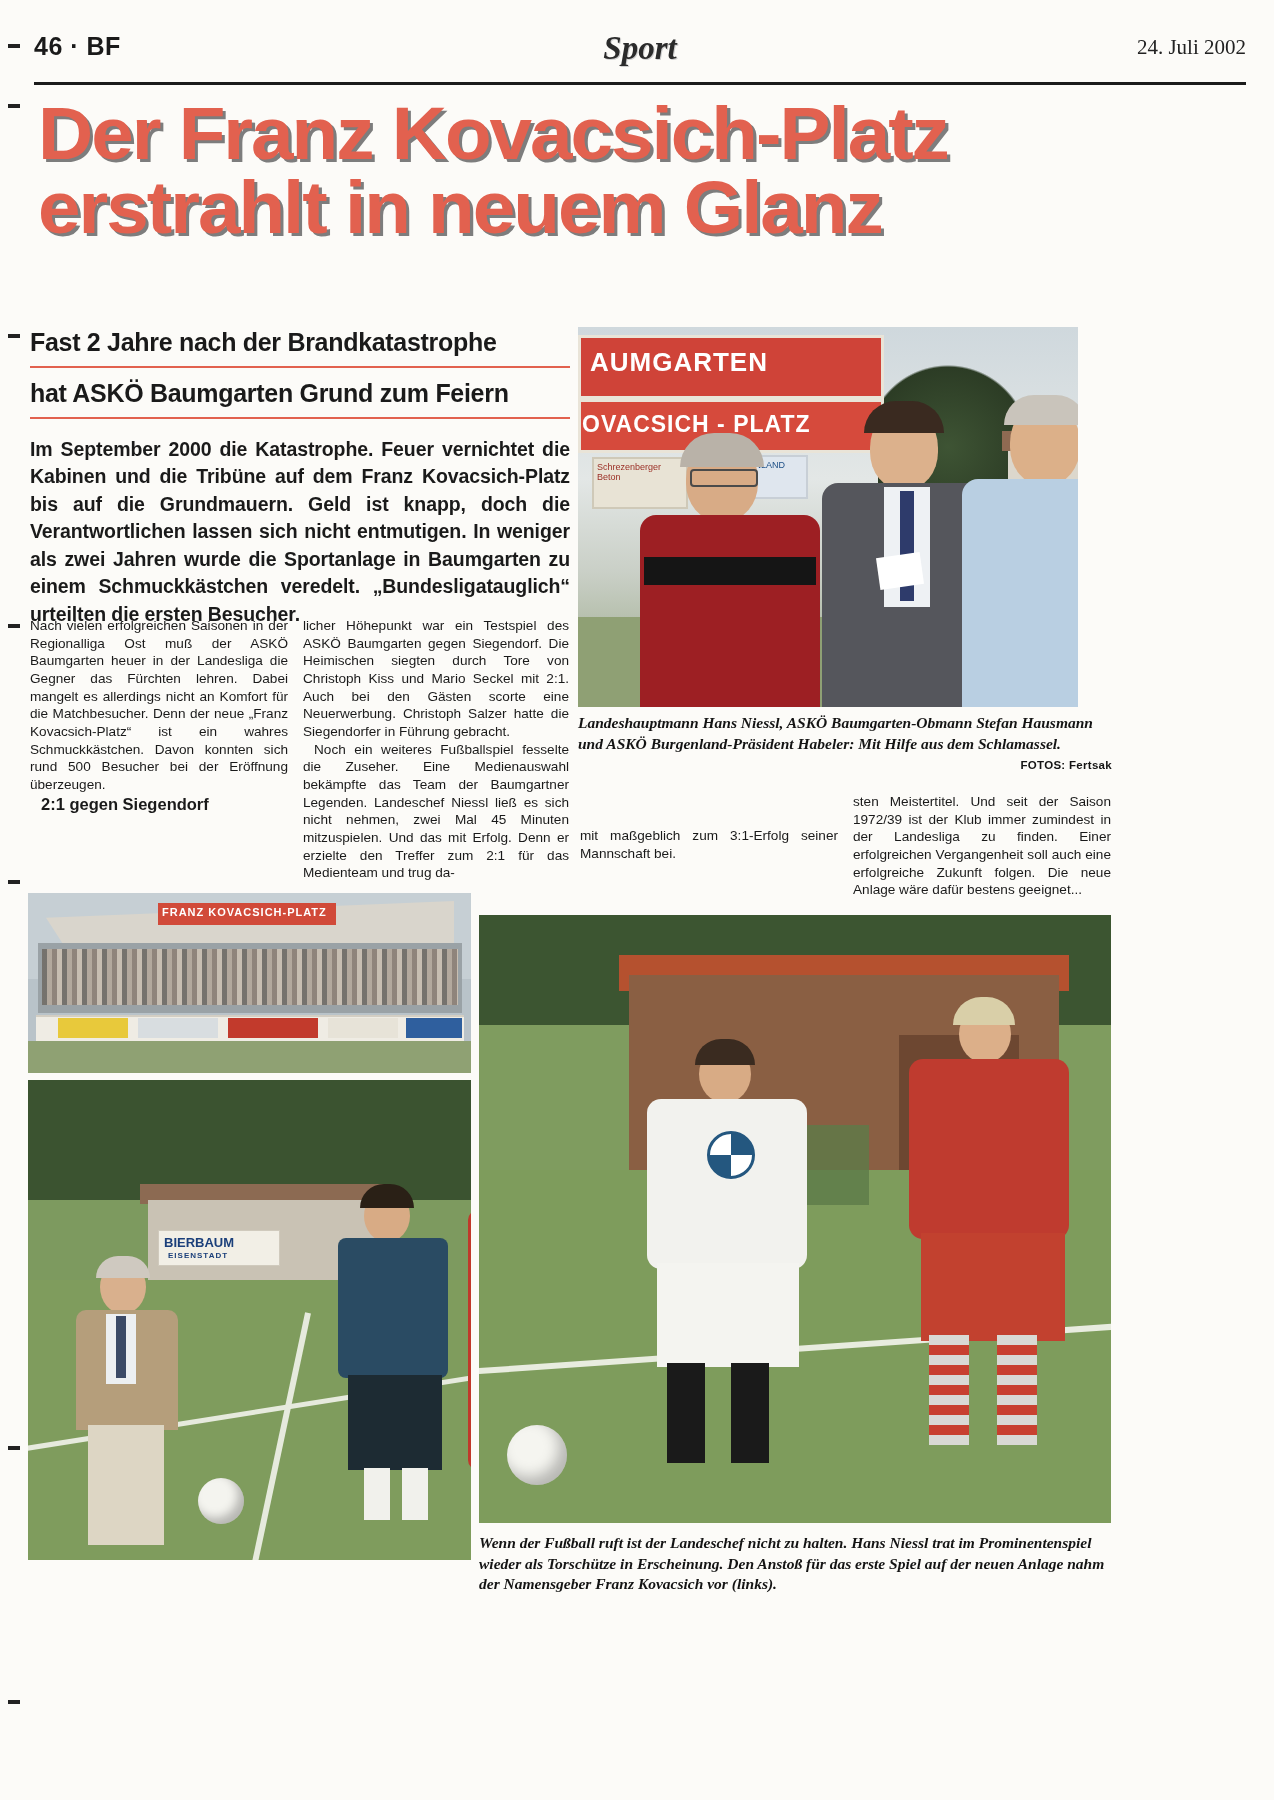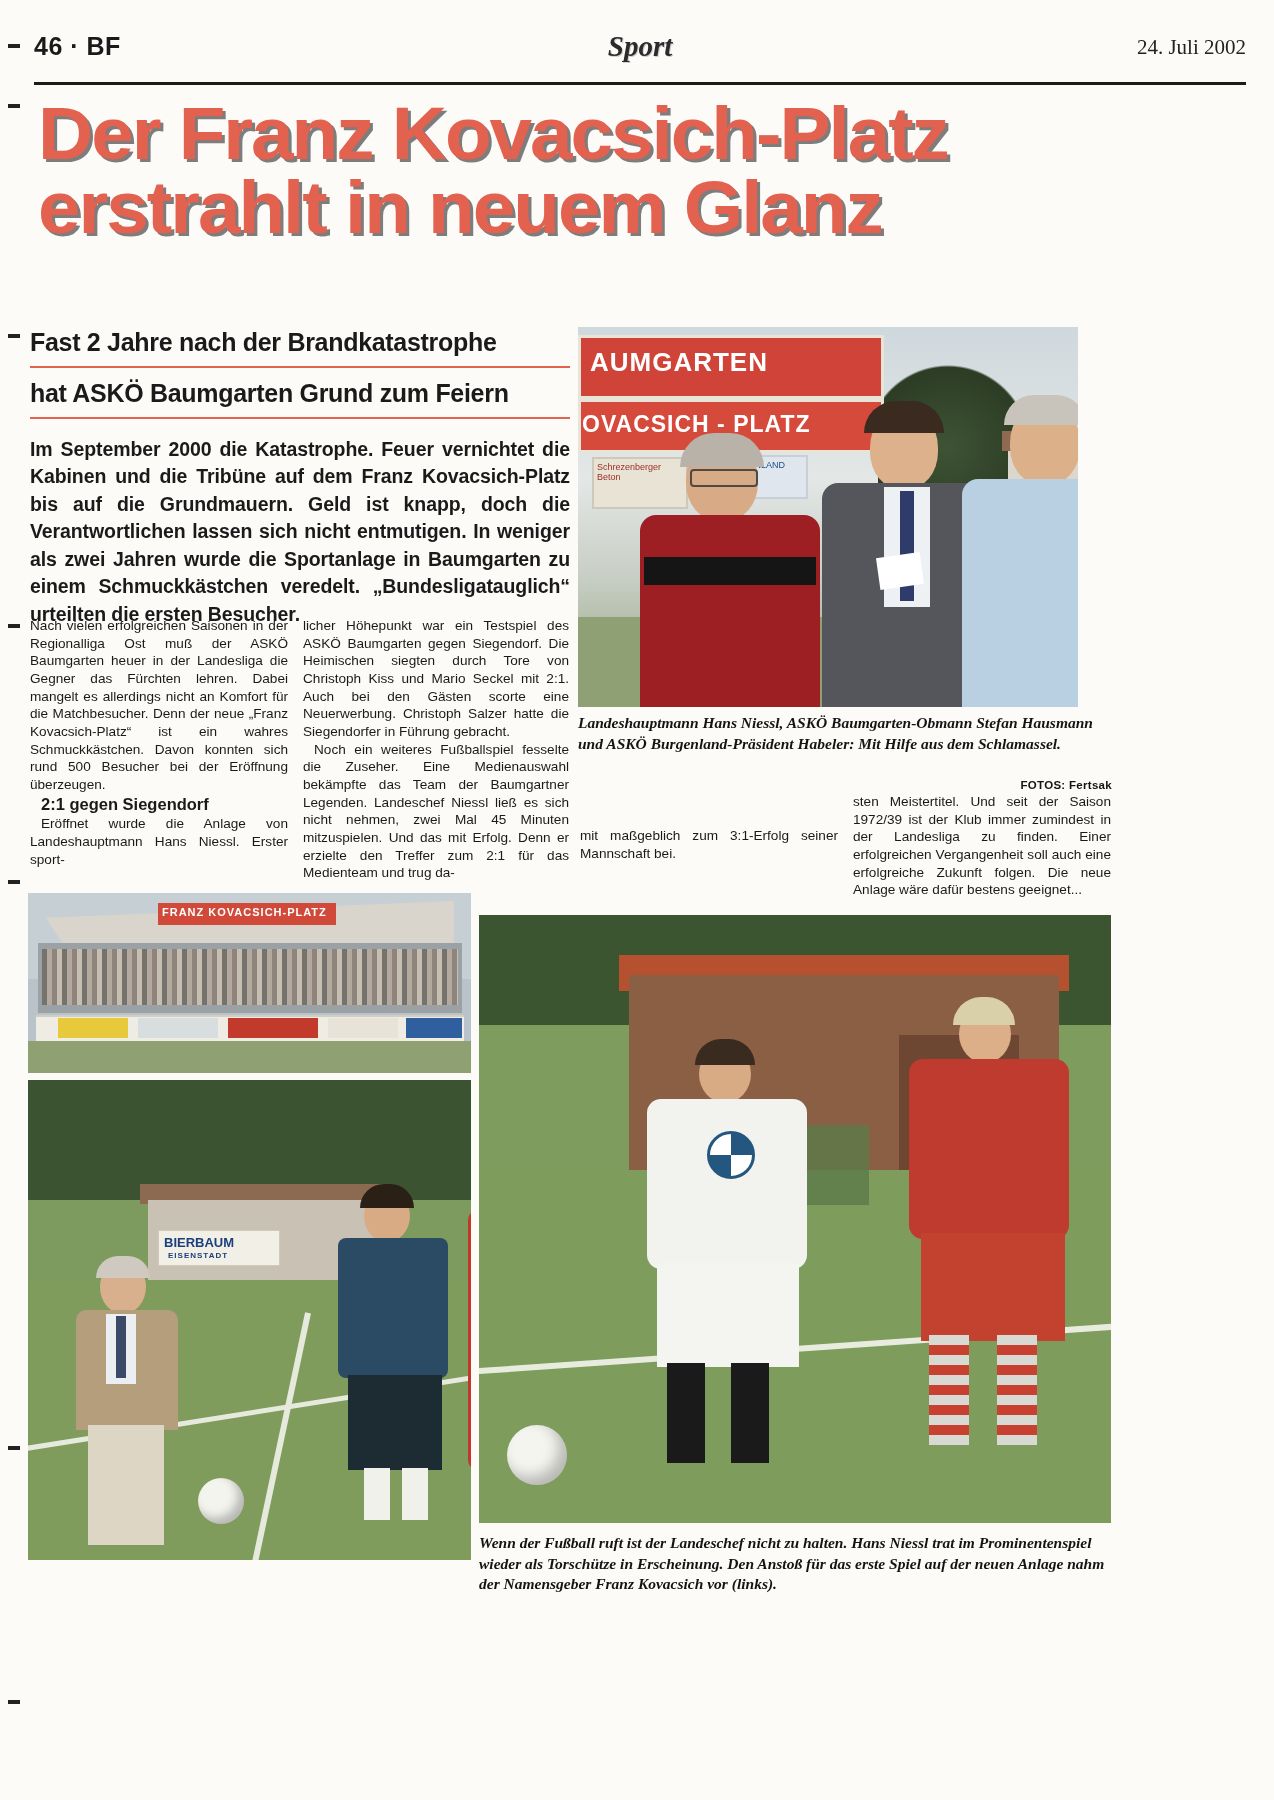--- a/index.html
+++ b/index.html
@@ -20,21 +20,21 @@
   .masthead{
     position:absolute;left:34px;top:30px;width:1212px;height:44px;
   }
   .mast-left{
     position:absolute;left:0;top:2px;
     font-size:25px;font-weight:bold;letter-spacing:0.5px;
   }
   .mast-center{
     position:absolute;left:0;top:0;width:1212px;text-align:center;
     font-family:"Liberation Serif", serif;
-    font-style:italic;font-weight:bold;font-size:29px;
+    font-style:italic;font-weight:bold;font-size:33px;
     color:#2b2b2b;
     text-shadow:1px 1px 0 #cfcfcf;
   }
   .mast-right{
     position:absolute;right:0;top:5px;
     font-family:"Liberation Serif", serif;
     font-size:21px;color:#222;
   }
   .rule{
     position:absolute;left:34px;top:82px;width:1212px;height:3px;
@@ -265,21 +265,20 @@
   <div class="sub1">Fast 2 Jahre nach der Brandkatastrophe</div>
   <div class="sub-rule"></div>
   <div class="sub2">hat ASKÖ Baumgarten Grund zum Feiern</div>
   <div class="sub-rule2"></div>
 
   <div class="lead">Im September 2000 die Katastrophe. Feuer vernichtet die Kabinen und die Tribüne auf dem Franz Kovacsich-Platz bis auf die Grundmauern. Geld ist knapp, doch die Verantwortlichen lassen sich nicht entmutigen. In weniger als zwei Jahren wurde die Sportanlage in Baumgarten zu einem Schmuckkästchen veredelt. „Bundesligatauglich“ urteilten die ersten Besucher.</div>
 
   <div class="col" id="col1">
     <p class="first">Nach vielen erfolgreichen Saisonen in der Regionalliga Ost muß der ASKÖ Baumgarten heuer in der Landesliga die Gegner das Fürchten lehren. Dabei mangelt es allerdings nicht an Komfort für die Matchbesucher. Denn der neue „Franz Kovacsich-Platz“ ist ein wahres Schmuckkästchen. Davon konnten sich rund 500 Besucher bei der Eröffnung überzeugen.</p>
     <p class="subhead-inline">2:1 gegen Siegendorf</p>
-    <p>Eröffnet wurde die Anlage von Landeshauptmann Hans Niessl. Erster sport-</p>
   </div>
 
   <div class="col" id="col2">
     <p class="first">licher Höhepunkt war ein Testspiel des ASKÖ Baumgarten gegen Siegendorf. Die Heimischen siegten durch Tore von Christoph Kiss und Mario Seckel mit 2:1. Auch bei den Gästen scorte eine Neuerwerbung. Christoph Salzer hatte die Siegendorfer in Führung gebracht.</p>
     <p>Noch ein weiteres Fußballspiel fesselte die Zuseher. Eine Medienauswahl bekämpfte das Team der Baumgartner Legenden. Landeschef Niessl ließ es sich nicht nehmen, zwei Mal 45 Minuten mitzuspielen. Und das mit Erfolg. Denn er erzielte den Treffer zum 2:1 für das Medienteam und trug da-</p>
   </div>
 
   <div class="col" id="col3">
     <p class="first">mit maßgeblich zum 3:1-Erfolg seiner Mannschaft bei.</p>
   </div>
@@ -317,21 +316,21 @@
     <div class="man" id="manC">
       <div class="head"></div>
       <div class="hair"></div>
       <div class="body1"></div>
     </div>
     <div class="paper"></div>
   </div>
 
   <div class="cap" id="cap1">
     <span>Landeshauptmann Hans Niessl, ASKÖ Baumgarten-Obmann Stefan Hausmann und ASKÖ Burgenland-Präsident Habeler: Mit Hilfe aus dem Schlamassel.</span>
-    <div style="text-align:right;margin-top:20px;">
+    <div style="text-align:right;margin-top:0;">
       <span class="fotos">FOTOS: Fertsak</span>
     </div>
   </div>
 
   <div class="photo" id="photo3">
     <div class="sky"></div>
     <div class="trees"></div>
     <div class="fence"></div>
     <div class="bldroof"></div>
     <div class="bld"></div>

